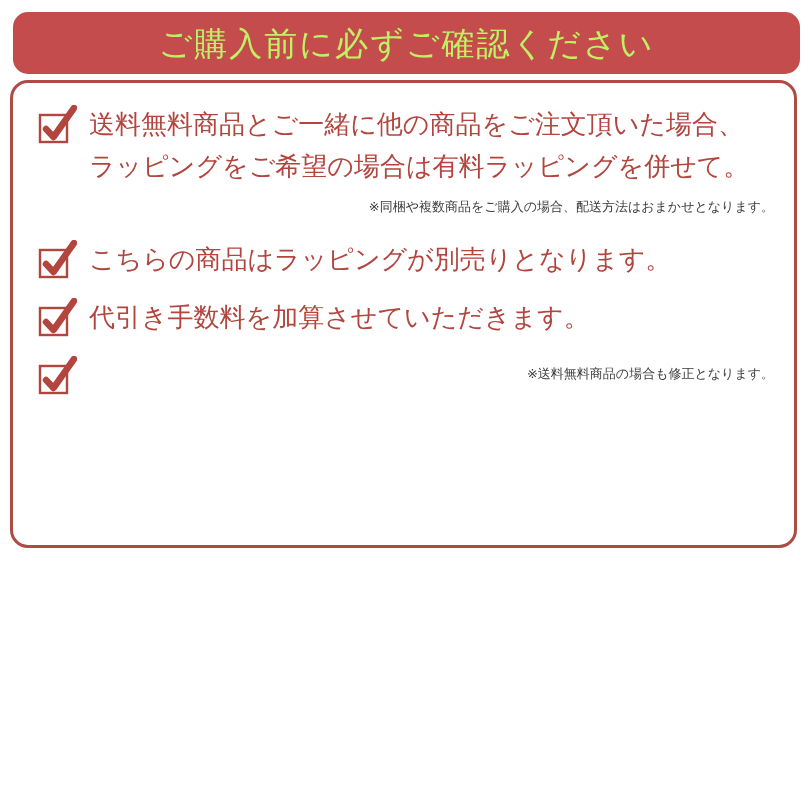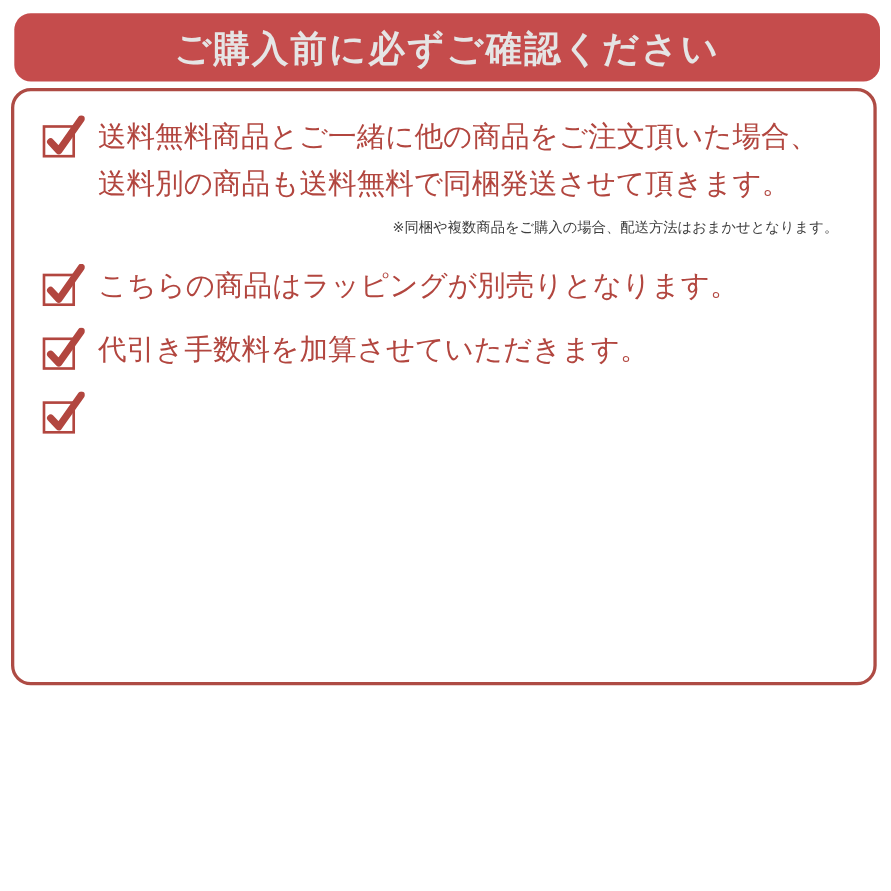--- a/index.html
+++ b/index.html
@@ -17,28 +17,28 @@
   }
   .page{
     position:relative;width:810px;height:810px;background:var(--bg);
   }
   .header-bar{
     position:absolute;left:13px;top:12px;width:787px;height:62px;
     background:var(--header-bg);border-radius:15px;
     display:flex;align-items:center;justify-content:center;
   }
   .header-bar .title{
-    color:#e5e5e5;font-size:33px;font-weight:bold;letter-spacing:2px;
+    color:#bef264;font-size:33px;font-weight:normal;letter-spacing:2px;
     line-height:1;white-space:nowrap;
   }
   .notice-box{
-    position:absolute;left:10px;top:80px;width:787px;height:543px;
+    position:absolute;left:10px;top:80px;width:787px;height:468px;
     border:3px solid var(--border-red);border-radius:18px;
     background:#ffffff;
-    padding:20px 32px 0 24px;
+    padding:20px 20px 0 24px;
   }
   .item{
     display:flex;align-items:flex-start;margin-bottom:16px;
   }
   .item .cb{
     flex:0 0 40px;width:40px;height:40px;margin-right:12px;margin-top:2px;
   }
   .item .cb svg{display:block;width:40px;height:40px;}
   .item-text{flex:1;min-width:0;}
   .line{
@@ -64,21 +64,21 @@
 
     <div class="item">
       <span class="cb">
         <svg viewBox="0 0 40 40" aria-hidden="true">
           <rect x="3" y="10" width="27" height="27" fill="#ffffff" stroke="#b2463f" stroke-width="2.4"></rect>
           <polyline points="9,24 16.5,32 37,3" fill="none" stroke="#b2463f" stroke-width="6.5" stroke-linecap="round" stroke-linejoin="round"></polyline>
         </svg>
       </span>
       <div class="item-text">
         <div class="line">送料無料商品とご一緒に他の商品をご注文頂いた場合、</div>
-        <div class="line">送料別の商品も送料無料で同梱発送させて頂きます。</div>
+        <div class="line">ラッピングをご希望の場合は有料ラッピングを併せて。</div>
         <div class="note">※同梱や複数商品をご購入の場合、配送方法はおまかせとなります。</div>
       </div>
     </div>
 
     <div class="item">
       <span class="cb">
         <svg viewBox="0 0 40 40" aria-hidden="true">
           <rect x="3" y="10" width="27" height="27" fill="#ffffff" stroke="#b2463f" stroke-width="2.4"></rect>
           <polyline points="9,24 16.5,32 37,3" fill="none" stroke="#b2463f" stroke-width="6.5" stroke-linecap="round" stroke-linejoin="round"></polyline>
         </svg>
@@ -101,17 +101,18 @@
     </div>
 
     <div class="item">
       <span class="cb">
         <svg viewBox="0 0 40 40" aria-hidden="true">
           <rect x="3" y="10" width="27" height="27" fill="#ffffff" stroke="#b2463f" stroke-width="2.4"></rect>
           <polyline points="9,24 16.5,32 37,3" fill="none" stroke="#b2463f" stroke-width="6.5" stroke-linecap="round" stroke-linejoin="round"></polyline>
         </svg>
       </span>
       <div class="item-text">
+        <div class="note">※送料無料商品の場合も修正となります。</div>
       </div>
     </div>
 
   </div>
 </div>
 
 </body></html>

